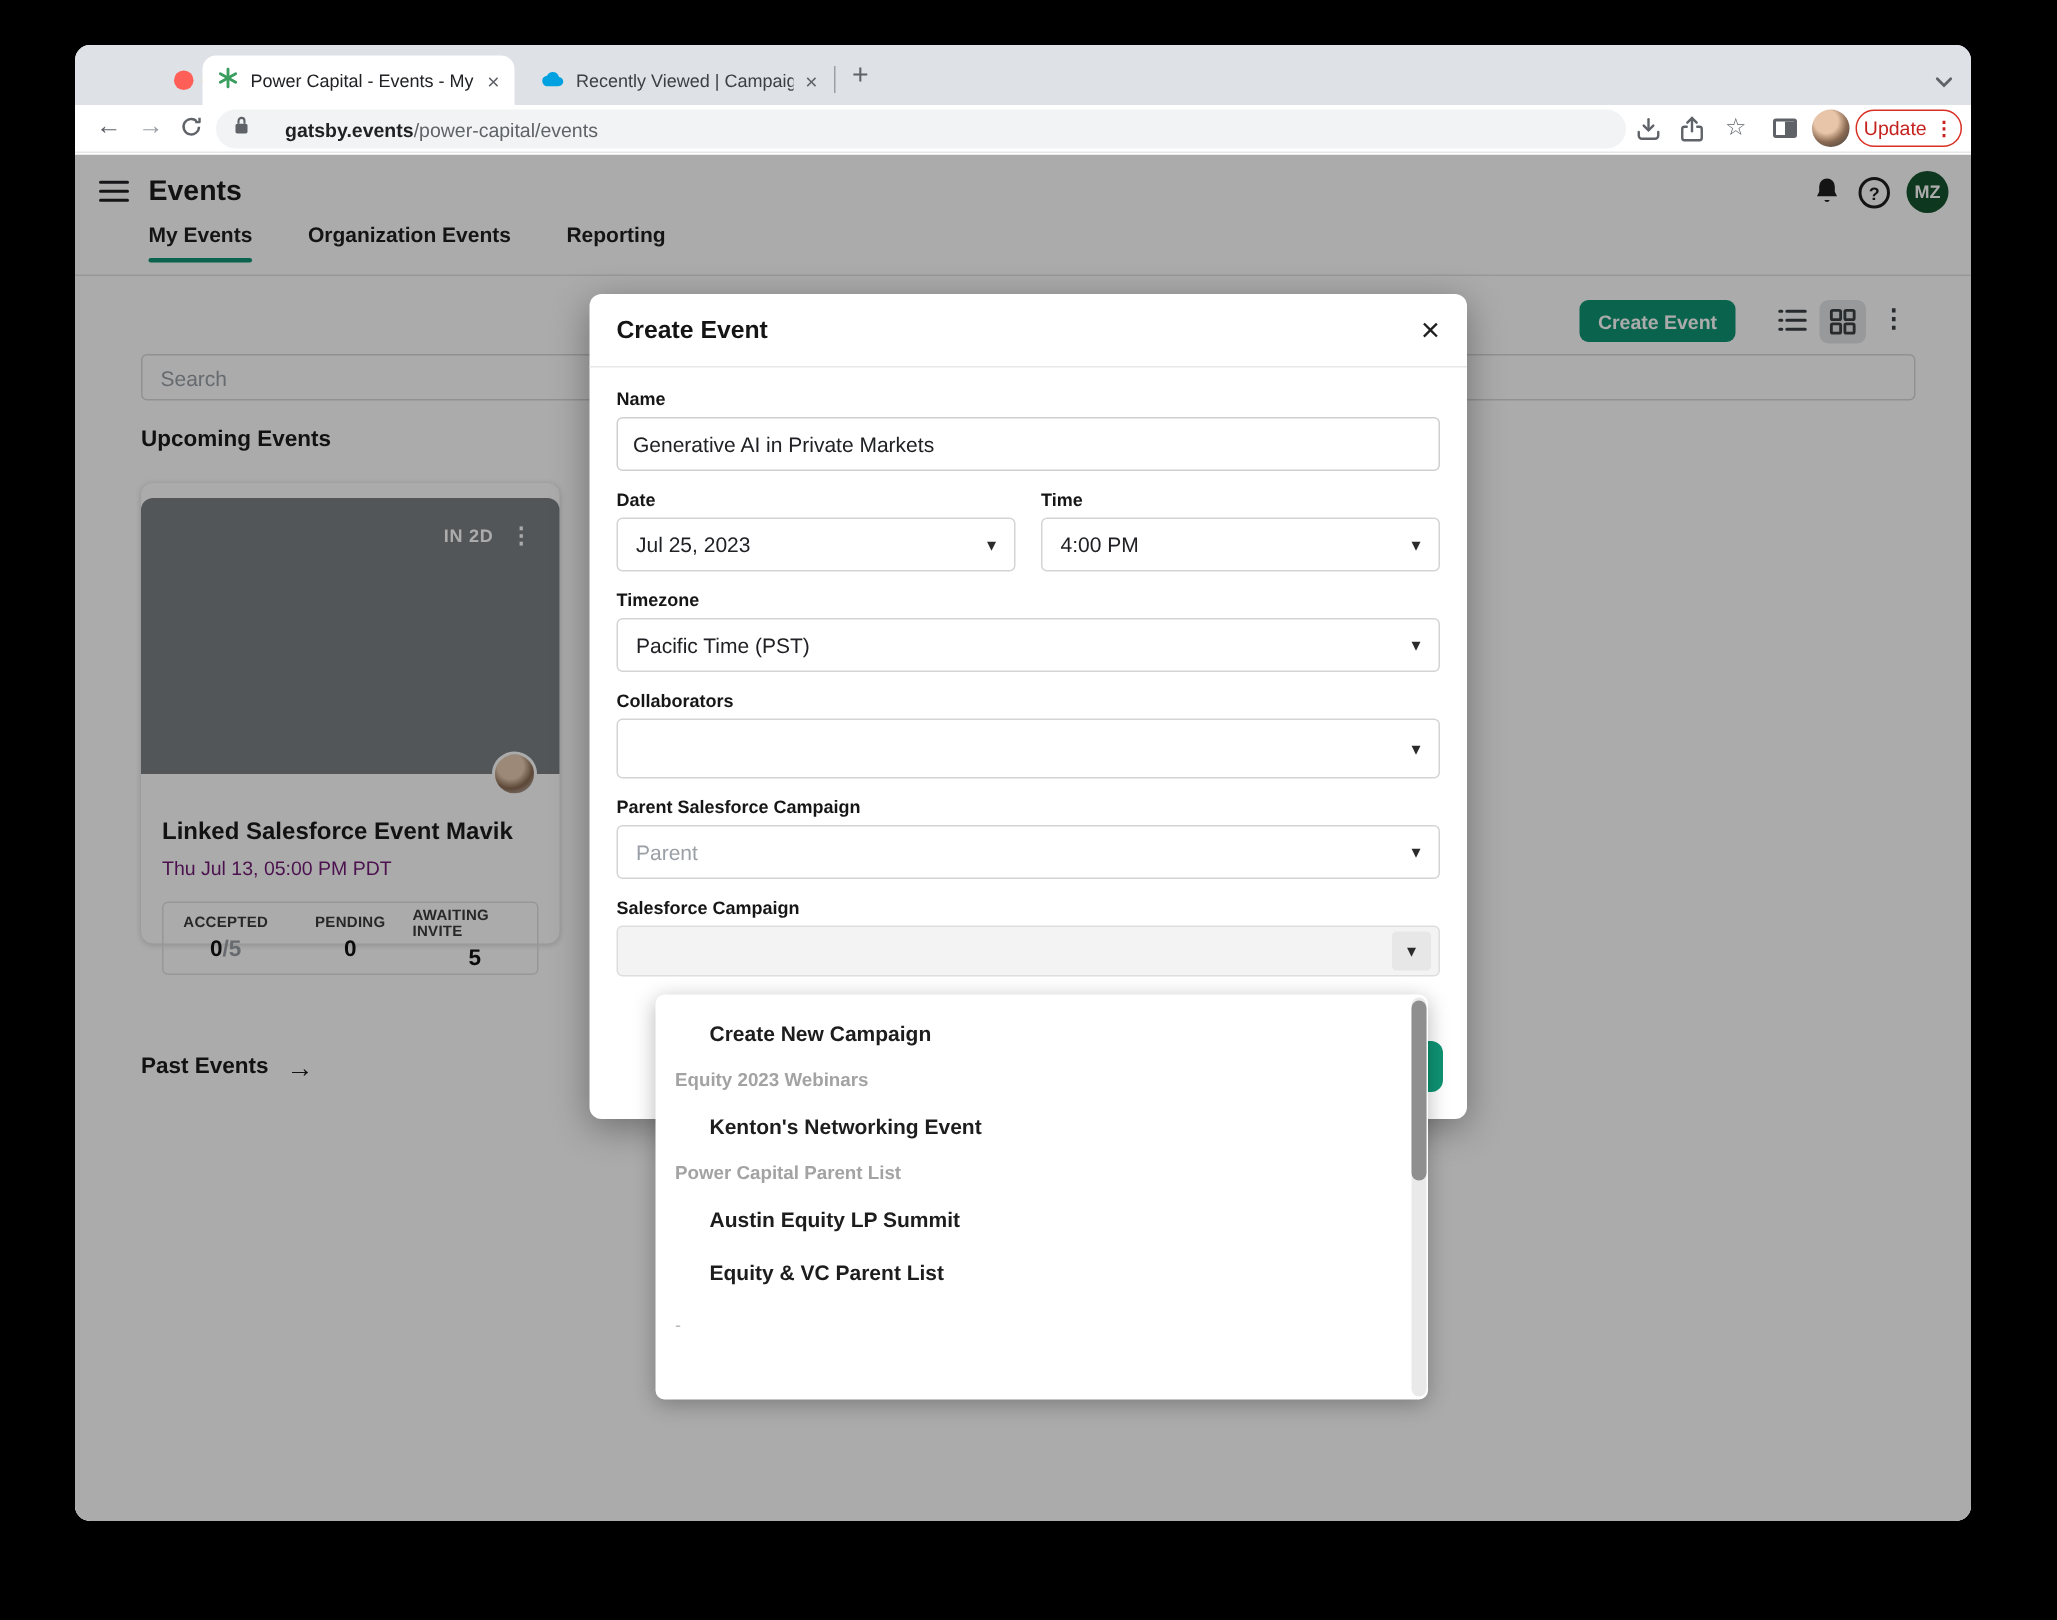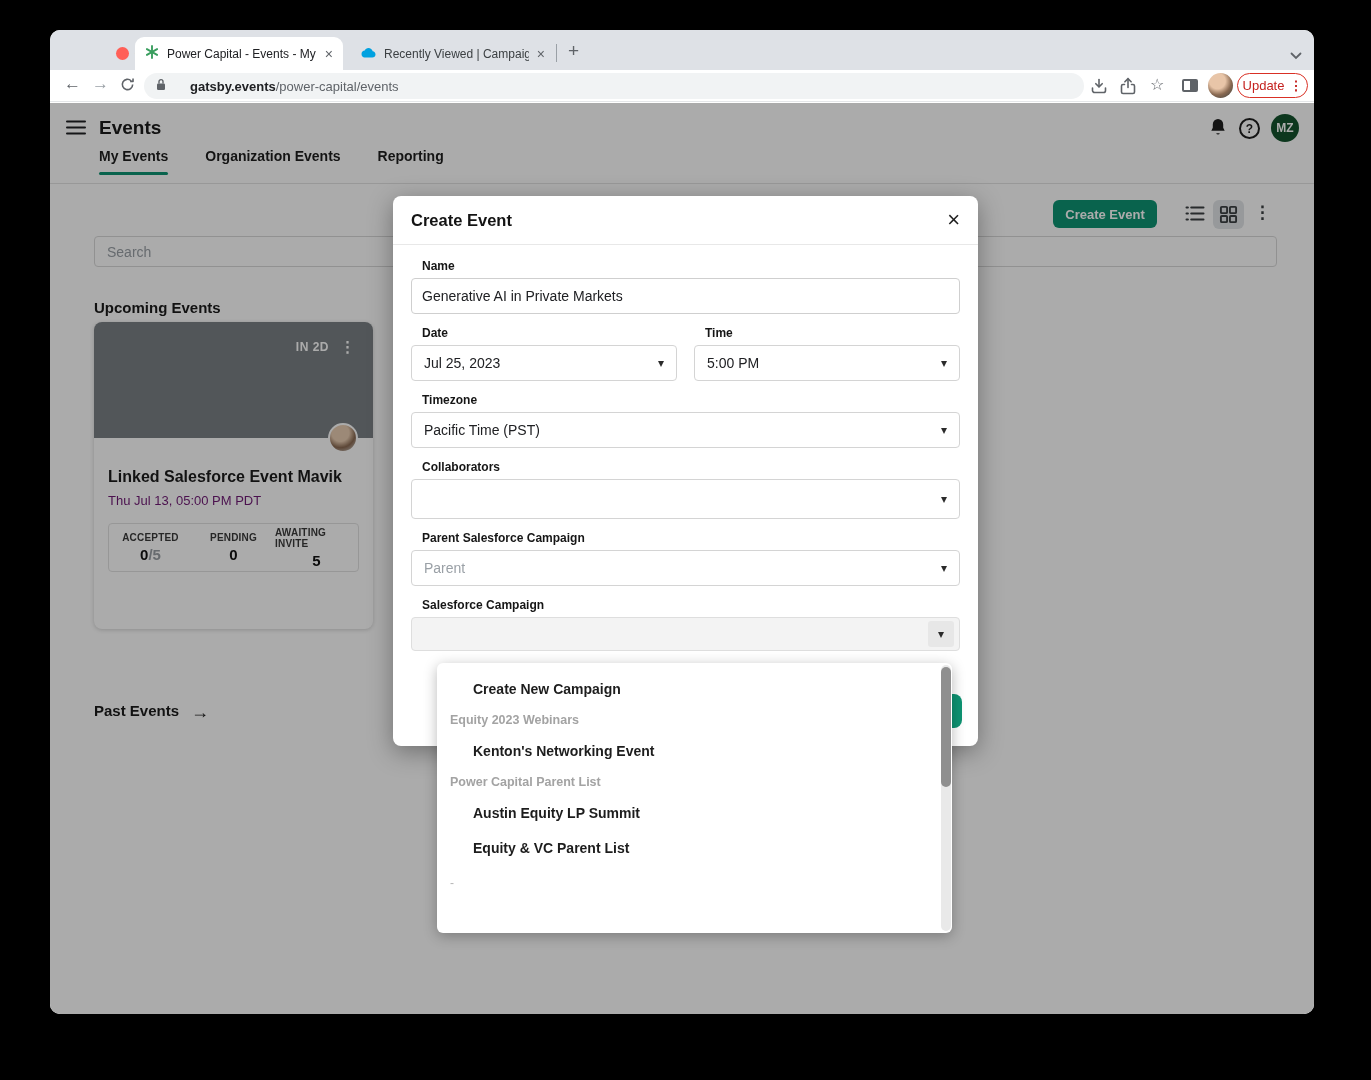--- a/index.html
+++ b/index.html
@@ -48,21 +48,21 @@
   .view-list { position:absolute; left:1135px; top:102px; }
   .view-grid { position:absolute; left:1163px; top:97px; width:31px; height:29px; background:#e2e5e8; border-radius:6px; display:flex; align-items:center; justify-content:center; }
   .page-kebab { position:absolute; left:1204px; top:99px; font-size:17px; font-weight:700; color:#3c4043; letter-spacing:1px; }
 
   .search { position:absolute; left:44px; top:133px; width:1183px; height:31px; border:1px solid #d9d9d9; border-radius:4px; font-size:14px; padding:0 12px; color:#202124; background:#fff; font-family:"Liberation Sans",sans-serif; }
   .search::placeholder { color:#9aa0a6; }
   .section-h { position:absolute; font-size:15px; font-weight:700; color:#1b1b1b; }
 
   
   .card { position:absolute; left:44px; top:219px; width:279px; height:307px; background:#fff; border-radius:8px; box-shadow:0 1px 4px rgba(0,0,0,.18); }
-  .card-img { position:relative; width:279px; height:116px; background:#7b8185; border-radius:8px 8px 0 0; }
+  .card-img { position:relative; width:279px; height:184px; background:#7b8185; border-radius:8px 8px 0 0;margin-top:10px; }
   .card-badge { position:absolute; right:44px; top:18px; color:#fff; font-size:12px; font-weight:700; letter-spacing:.5px; }
   .card-kebab { position:absolute; right:18px; top:16px; color:#fff; font-size:15px; font-weight:700; }
   .card-avatar { position:absolute; right:15px; bottom:-15px; width:30px; height:30px; border-radius:50%; border:2px solid #fff;
     background:radial-gradient(circle at 40% 30%, #e9cdb2 0 36%, #8a6a52 62%, #d8d8d8 100%); }
   .card-body { padding:30px 14px 0; }
   .card-title { font-size:16px; font-weight:700; color:#1c1c1c; }
   .card-date { margin-top:7px; font-size:13px; color:#701a75; }
   .card-stats { margin-top:15px; border:1px solid #e2e2e2; border-radius:4px; height:49px; display:flex; }
   .stat { flex:1; display:flex; flex-direction:column; align-items:center; justify-content:center; gap:3px; }
   .stat-label { font-size:10px; font-weight:700; color:#3b3b3b; letter-spacing:.2px; }
@@ -73,21 +73,21 @@
 
   
   .scrim { position:absolute; inset:0; background:rgba(0,0,0,0.33); z-index:5; }
 
   
   .modal { position:absolute; left:343px; top:93px; width:585px; height:550px; background:#fff; border-radius:8px; box-shadow:0 6px 24px rgba(0,0,0,.35); z-index:20; }
   .modal-hd { height:49px; border-bottom:1px solid #e8e8e8; display:flex; align-items:center; justify-content:space-between; padding:0 18px; }
   .modal-title { font-size:16.5px; font-weight:700; color:#141414; }
   .modal-x { font-size:22px; color:#1f1f1f; line-height:1; }
   .modal-body { padding:14px 18px 0; }
-  .f-label { font-size:12px; font-weight:700; color:#161616; margin-bottom:5px;margin-left:11px; }
+  .f-label { font-size:12px; font-weight:700; color:#161616; margin-bottom:5px; }
   .f-group { margin-top:12px; }
   .f-group:first-child { margin-top:0; }
   .t-input { width:100%; height:36px; border:1px solid #cfcfcf; border-radius:4px; font-size:14px; color:#202124; padding:0 10px; font-family:"Liberation Sans",sans-serif; background:#fff; }
   .selbox { width:100%; height:36px; border:1px solid #d4d4d4; border-radius:4px; display:flex; align-items:center; justify-content:space-between; padding:0 12px; font-size:14px; color:#202124; background:#fff; }
   .selbox .ph { color:#9aa0a6; }
   .sel-arrow { font-size:12px; color:#2b2b2b; }
   .row2 { display:flex; gap:17px; }
   .row2 > div { flex:1; }
   .selbox.tall { height:40px; }
   .selbox.gray { height:34px; background:#f3f3f3; border-color:#dedede; padding-right:5px; }
@@ -226,21 +226,21 @@
             <rect x="2" y="2" width="6.5" height="6.5" rx="1"></rect>
             <rect x="11.5" y="2" width="6.5" height="6.5" rx="1"></rect>
             <rect x="2" y="11.5" width="6.5" height="6.5" rx="1"></rect>
             <rect x="11.5" y="11.5" width="6.5" height="6.5" rx="1"></rect>
           </svg>
       </span>
       <span class="page-kebab">⋮</span>
 
       <input class="search" placeholder="Search" style="">
 
-      <div class="section-h" style="left:44px; top:196px;">Upcoming Events</div>
+      <div class="section-h" style="left:44px; top:181px;">Upcoming Events</div>
 
       <div class="card">
         <div class="card-img">
           <span class="card-badge">IN 2D</span>
           <span class="card-kebab">⋮</span>
           <span class="card-avatar"></span>
         </div>
         <div class="card-body">
           <div class="card-title">Linked Salesforce Event Mavik</div>
           <div class="card-date">Thu Jul 13, 05:00 PM PDT</div>
@@ -284,21 +284,21 @@
             <div>
               <div class="f-label">Date</div>
               <div class="selbox">
                 <span>Jul 25, 2023</span>
                 <span class="sel-arrow">▾</span>
               </div>
             </div>
             <div>
               <div class="f-label">Time</div>
               <div class="selbox">
-                <span>5:00 PM</span>
+                <span>4:00 PM</span>
                 <span class="sel-arrow">▾</span>
               </div>
             </div>
           </div>
 
           <div class="f-group">
             <div class="f-label">Timezone</div>
             <div class="selbox">
               <span>Pacific Time (PST)</span>
               <span class="sel-arrow">▾</span>

